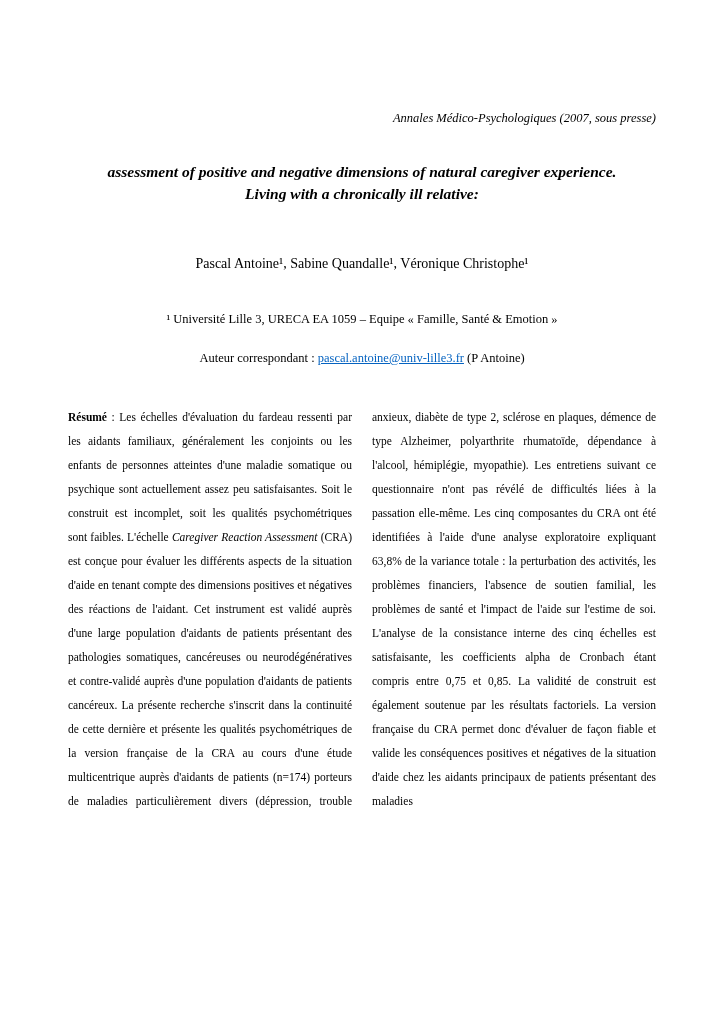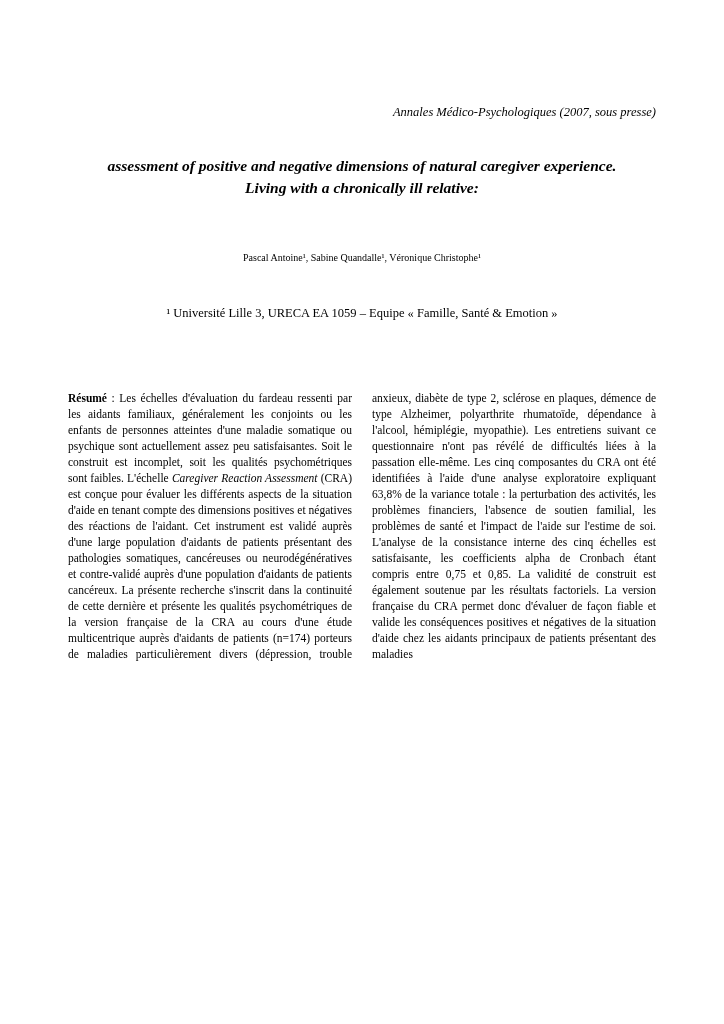--- a/index.html
+++ b/index.html
@@ -5,21 +5,21 @@
   * { margin: 0; padding: 0; box-sizing: border-box; }
   html, body { background: #ffffff; }
   .page {
     width: 724px;
     height: 839px;
     margin: 0 auto;
     background: #ffffff;
     position: relative;
     font-family: "Liberation Serif", serif;
     color: #000000;
-    padding: 4px 68px;
+    padding: 10px 68px;
     overflow: hidden;
   }
   .journal-line {
     padding-top: 100px;
     text-align: right;
     font-style: italic;
     font-size: 12.5px;
     line-height: 17px;
   }
   .title-fr {
@@ -34,46 +34,46 @@
     margin-top: 34px;
     text-align: center;
     font-size: 15.5px;
     font-weight: bold;
     font-style: italic;
     line-height: 22px;
   }
   .authors {
     margin-top: 50px;
     text-align: center;
-    font-size: 10px;
+    font-size: 14px;
     line-height: 18px;
   }
   .affiliation {
     margin-top: 38px;
     text-align: center;
     font-size: 12.5px;
     line-height: 17px;
   }
   .correspondence {
     margin-top: 22px;
     text-align: center;
     font-size: 12.5px;
     line-height: 17px;
   }
   .email {
     color: var(--link, #0563c1);
     text-decoration: underline;
     cursor: pointer;
   }
   .abstract {
-    margin-top: 68px;
+    margin-top: 38px;
     column-count: 2;
     column-gap: 20px;
     font-size: 11.5px;
-    line-height: 16px;
+    line-height: 24px;
     text-align: justify;
   }
   .abstract b { font-weight: bold; }
   .abstract i { font-style: italic; }
   .page-number {
     position: absolute;
     right: 68px;
     top: 912px;
     font-size: 12px;
   }
@@ -88,20 +88,21 @@
 
   <h2 class="title-en">
     <span class="line">assessment of positive and negative dimensions of natural caregiver experience.</span>
     <span class="line">Living with a chronically ill relative:</span>
   </h2>
 
   <div class="authors">Pascal Antoine¹, Sabine Quandalle¹, Véronique Christophe¹</div>
 
   <div class="affiliation">¹ Université Lille 3, URECA EA 1059 – Equipe « Famille, Santé &amp; Emotion »</div>
 
+  <div class="correspondence"><span>Auteur correspondant :  </span><a class="email" href="#">pascal.antoine@univ-lille3.fr</a><span> (P Antoine)</span></div>
 
   <div class="abstract">
       <p class="abstract-text"><b>Résumé</b><span> : Les échelles d'évaluation du fardeau ressenti par les aidants familiaux, généralement les conjoints ou les enfants de personnes atteintes d'une maladie somatique ou psychique sont actuellement assez peu satisfaisantes. Soit le construit est incomplet, soit les qualités psychométriques sont faibles. L'échelle </span><i>Caregiver Reaction Assessment</i><span> (CRA) est conçue pour évaluer les différents aspects de la situation d'aide en tenant compte des dimensions positives et négatives des réactions de l'aidant. Cet instrument est validé auprès d'une large population d'aidants de patients présentant des pathologies somatiques, cancéreuses ou neurodégénératives et contre-validé auprès d'une population d'aidants de patients cancéreux. La présente recherche s'inscrit dans la continuité de cette dernière et présente les qualités psychométriques de la version française de la CRA au cours d'une étude multicentrique auprès d'aidants de patients (n=174) porteurs de maladies particulièrement divers (dépression, trouble anxieux, diabète de type 2, sclérose en plaques, démence de type Alzheimer, polyarthrite rhumatoïde, dépendance à l'alcool, hémiplégie, myopathie). Les entretiens suivant ce questionnaire n'ont pas révélé de difficultés liées à la passation elle-même. Les cinq composantes du CRA ont été identifiées à l'aide d'une analyse exploratoire expliquant 63,8% de la variance totale : la perturbation des activités, les problèmes financiers, l'absence de soutien familial, les problèmes de santé et l'impact de l'aide sur l'estime de soi. L'analyse de la consistance interne des cinq échelles est satisfaisante, les coefficients alpha de Cronbach étant compris entre 0,75 et 0,85. La validité de construit est également soutenue par les résultats factoriels. La version française du CRA permet donc d'évaluer de façon fiable et valide les conséquences positives et négatives de la situation d'aide chez les aidants principaux de patients présentant des maladies</span></p>
     </div>
 
   <div class="page-number">1</div>
 
 </div>
 
 </body></html>

